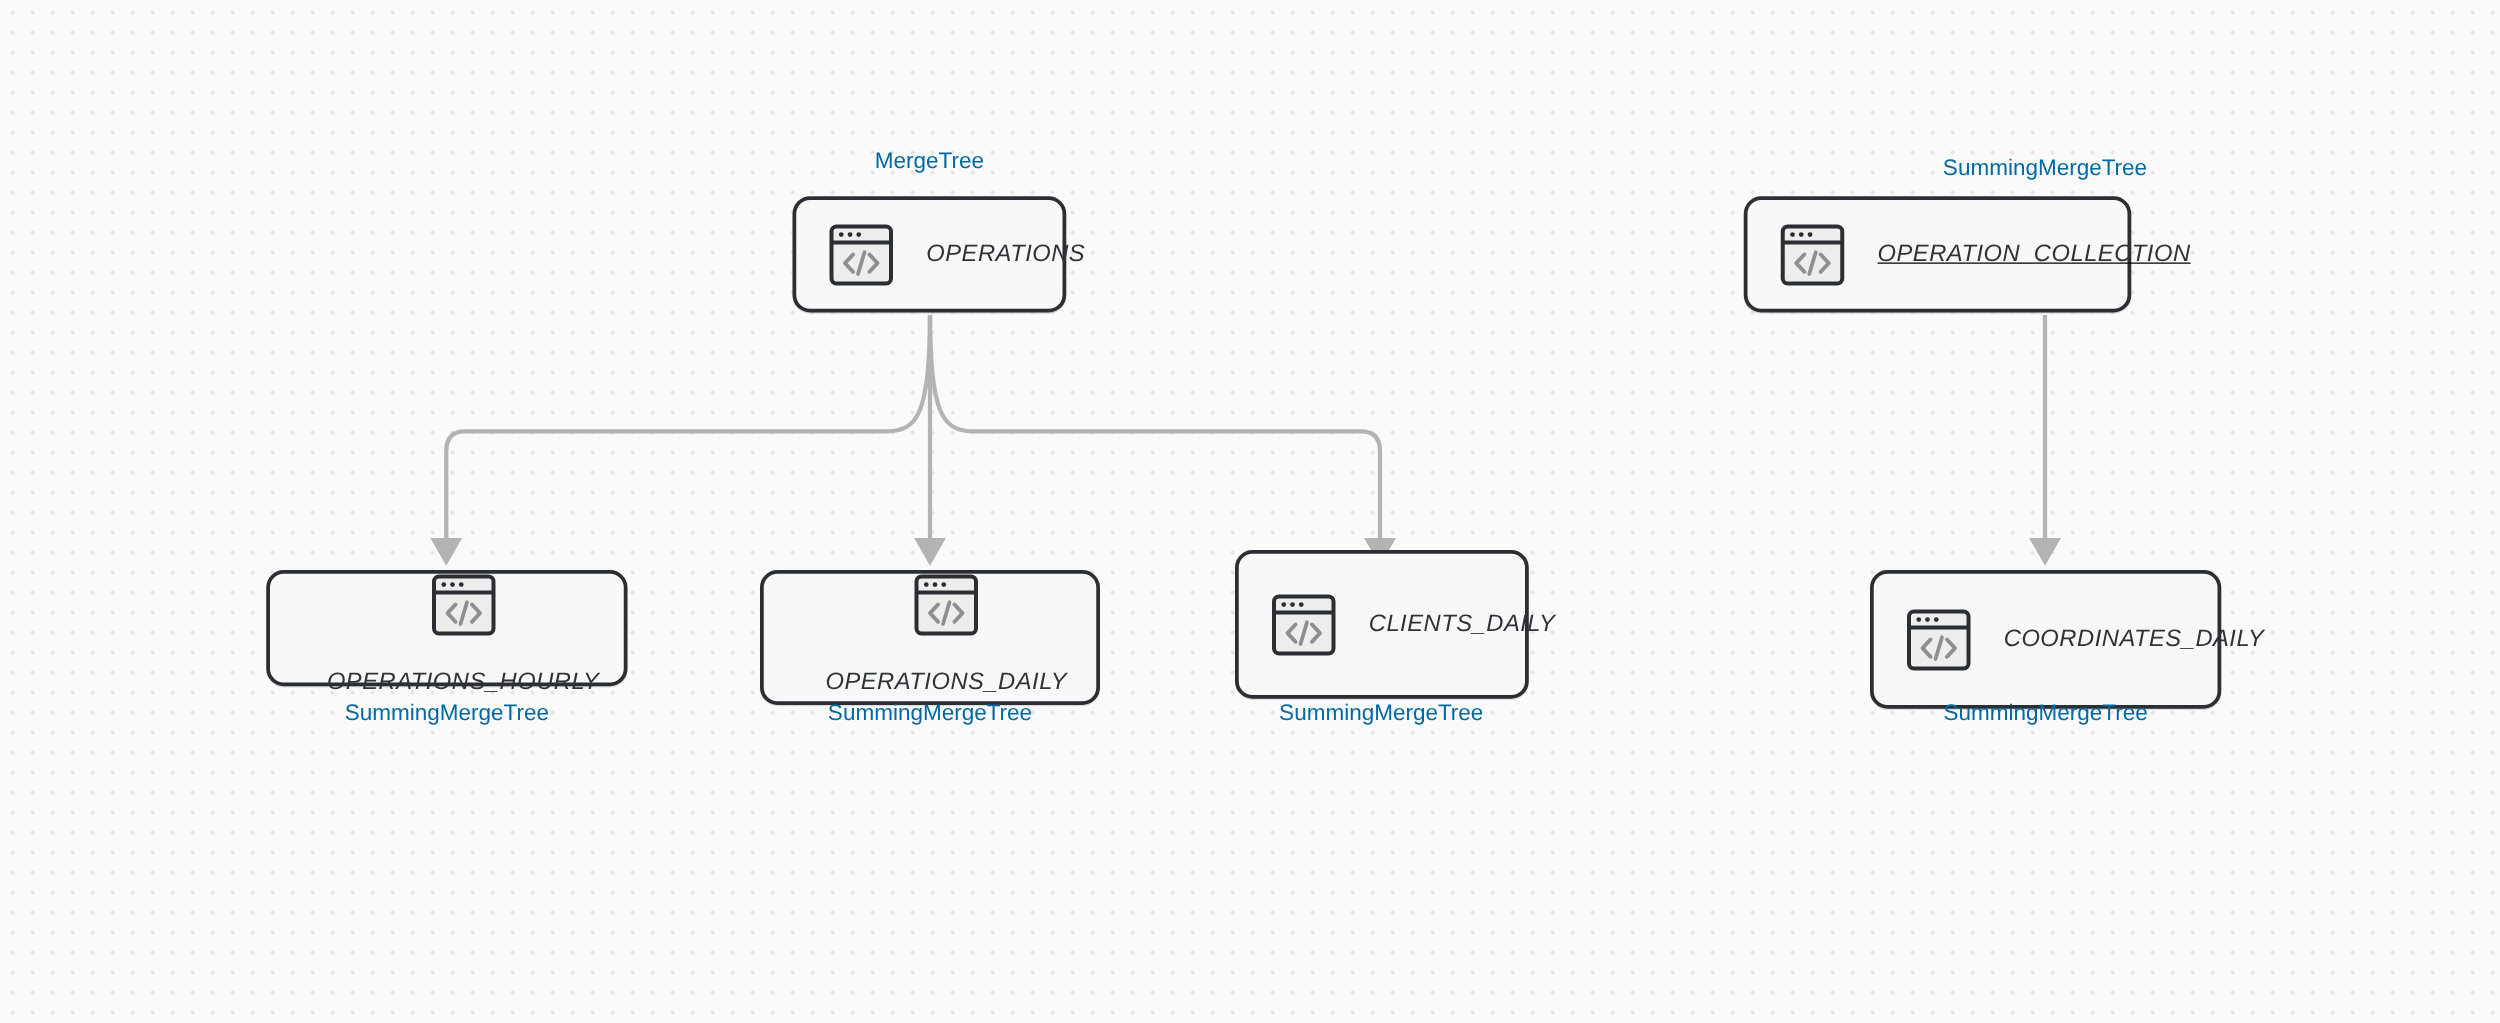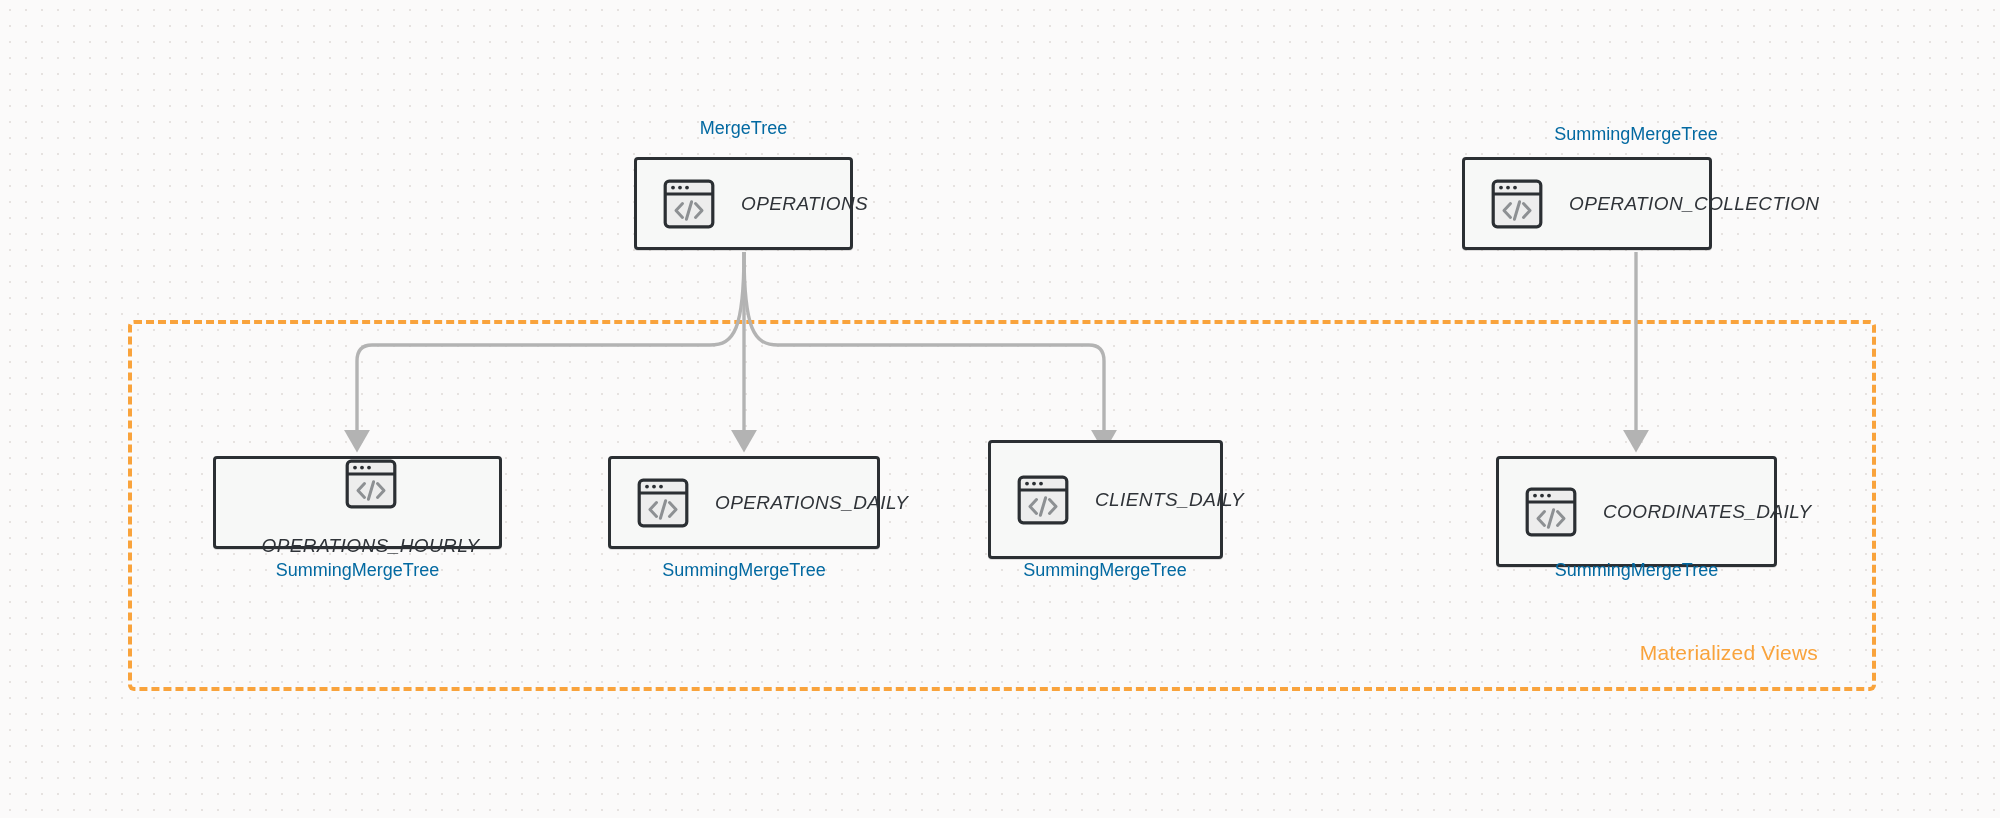--- a/index.html
+++ b/index.html
@@ -36,21 +36,21 @@
     white-space:nowrap;
   }
 
   
   .node{position:absolute;}
   .card{
     position:absolute;
     box-sizing:border-box;
     background:#f7f8f7;
     border:3.5px solid #2b2f33;
-    border-radius:4px;
+    border-radius:14px;
     display:flex;
     align-items:center;
     padding-left:26px;
     gap:26px;
     box-shadow:0 1px 0 rgba(0,0,0,.12);
   }
   .card-title{
     font-style:italic;
     font-size:19px;
     color:#2f3338;
@@ -70,23 +70,20 @@
     flex:0 0 auto;
     width:52px;height:50px;
     display:block;
   }
 </style>
 </head>
 <body>
 
 <div id="canvas">
 
-  <div class="mv-group">
-    <div class="mv-label">Materialized Views</div>
-  </div>
 
   <svg class="edges" viewBox="0 0 2000 818" xmlns="http://www.w3.org/2000/svg">
     <defs>
       <marker id="ah" markerWidth="9" markerHeight="9" refX="3.2" refY="4.5" orient="auto" markerUnits="strokeWidth">
         <path d="M0,0.7 L6.6,4.5 L0,8.3 z" fill="#b3b3b3"></path>
       </marker>
     </defs>
 
     <path d="M744,252 L744,441" fill="none" stroke="#b3b3b3" stroke-width="3.4" marker-end="url(#ah)"></path>
 
@@ -109,21 +106,21 @@
         <path d="M19.5 24.5 L13 31.5 L19.5 38.5" fill="none" stroke="#8d9093" stroke-width="3" stroke-linecap="round" stroke-linejoin="round"></path>
         <path d="M32.5 24.5 L39 31.5 L32.5 38.5" fill="none" stroke="#8d9093" stroke-width="3" stroke-linecap="round" stroke-linejoin="round"></path>
         <path d="M28.6 22.8 L23.4 40.2" fill="none" stroke="#8d9093" stroke-width="3" stroke-linecap="round"></path>
       </svg>
       <span class="card-title">OPERATIONS</span>
     </div>
   </div>
 
   <div class="node">
     <div class="engine-label" style="left:1481px;top:124px;width:310px;">SummingMergeTree</div>
-    <div class="card" style="left:1462px;top:157px;width:250px;height:93px;">
+    <div class="card" style="left:1395px;top:157px;width:310px;height:93px;text-decoration:underline;">
       <svg class="icon-code" viewBox="0 0 52 50" xmlns="http://www.w3.org/2000/svg">
         <rect x="2.2" y="2.2" width="47.6" height="45.6" rx="4" fill="#ededed" stroke="#2b2f33" stroke-width="3.2"></rect>
         <line x1="2.2" y1="15" x2="49.8" y2="15" stroke="#2b2f33" stroke-width="3.2"></line>
         <circle cx="10" cy="8.6" r="1.9" fill="#2b2f33"></circle>
         <circle cx="17" cy="8.6" r="1.9" fill="#2b2f33"></circle>
         <circle cx="24" cy="8.6" r="1.9" fill="#2b2f33"></circle>
         <path d="M19.5 24.5 L13 31.5 L19.5 38.5" fill="none" stroke="#8d9093" stroke-width="3" stroke-linecap="round" stroke-linejoin="round"></path>
         <path d="M32.5 24.5 L39 31.5 L32.5 38.5" fill="none" stroke="#8d9093" stroke-width="3" stroke-linecap="round" stroke-linejoin="round"></path>
         <path d="M28.6 22.8 L23.4 40.2" fill="none" stroke="#8d9093" stroke-width="3" stroke-linecap="round"></path>
       </svg>
@@ -142,21 +139,21 @@
         <path d="M19.5 24.5 L13 31.5 L19.5 38.5" fill="none" stroke="#8d9093" stroke-width="3" stroke-linecap="round" stroke-linejoin="round"></path>
         <path d="M32.5 24.5 L39 31.5 L32.5 38.5" fill="none" stroke="#8d9093" stroke-width="3" stroke-linecap="round" stroke-linejoin="round"></path>
         <path d="M28.6 22.8 L23.4 40.2" fill="none" stroke="#8d9093" stroke-width="3" stroke-linecap="round"></path>
       </svg>
       <span class="card-title">OPERATIONS_HOURLY</span>
     </div>
     <div class="engine-label" style="left:213px;top:560px;width:289px;">SummingMergeTree</div>
   </div>
 
   <div class="node">
-    <div class="card" style="left:608px;top:456px;width:272px;height:93px;">
+    <div class="card" style="left:608px;top:456px;width:272px;height:108px;flex-direction:column;">
       <svg class="icon-code" viewBox="0 0 52 50" xmlns="http://www.w3.org/2000/svg">
         <rect x="2.2" y="2.2" width="47.6" height="45.6" rx="4" fill="#ededed" stroke="#2b2f33" stroke-width="3.2"></rect>
         <line x1="2.2" y1="15" x2="49.8" y2="15" stroke="#2b2f33" stroke-width="3.2"></line>
         <circle cx="10" cy="8.6" r="1.9" fill="#2b2f33"></circle>
         <circle cx="17" cy="8.6" r="1.9" fill="#2b2f33"></circle>
         <circle cx="24" cy="8.6" r="1.9" fill="#2b2f33"></circle>
         <path d="M19.5 24.5 L13 31.5 L19.5 38.5" fill="none" stroke="#8d9093" stroke-width="3" stroke-linecap="round" stroke-linejoin="round"></path>
         <path d="M32.5 24.5 L39 31.5 L32.5 38.5" fill="none" stroke="#8d9093" stroke-width="3" stroke-linecap="round" stroke-linejoin="round"></path>
         <path d="M28.6 22.8 L23.4 40.2" fill="none" stroke="#8d9093" stroke-width="3" stroke-linecap="round"></path>
       </svg>

